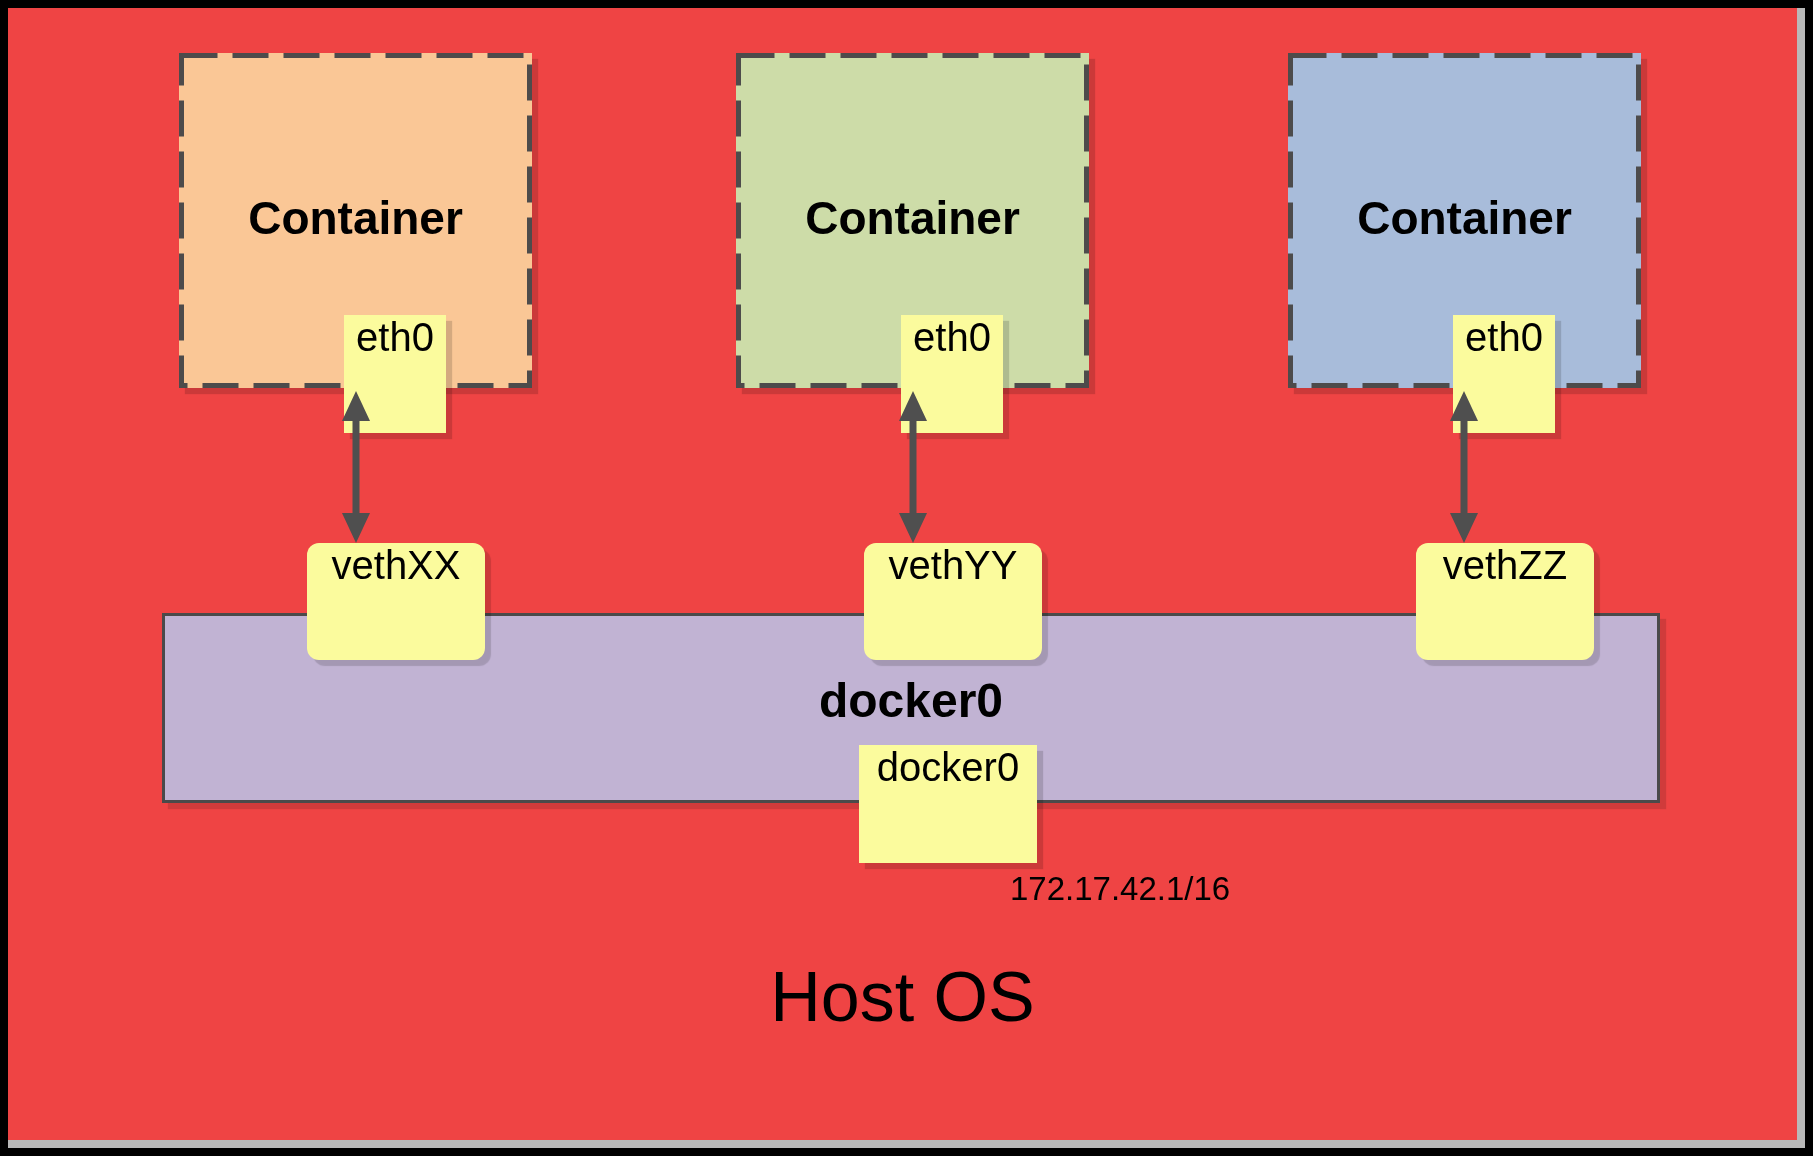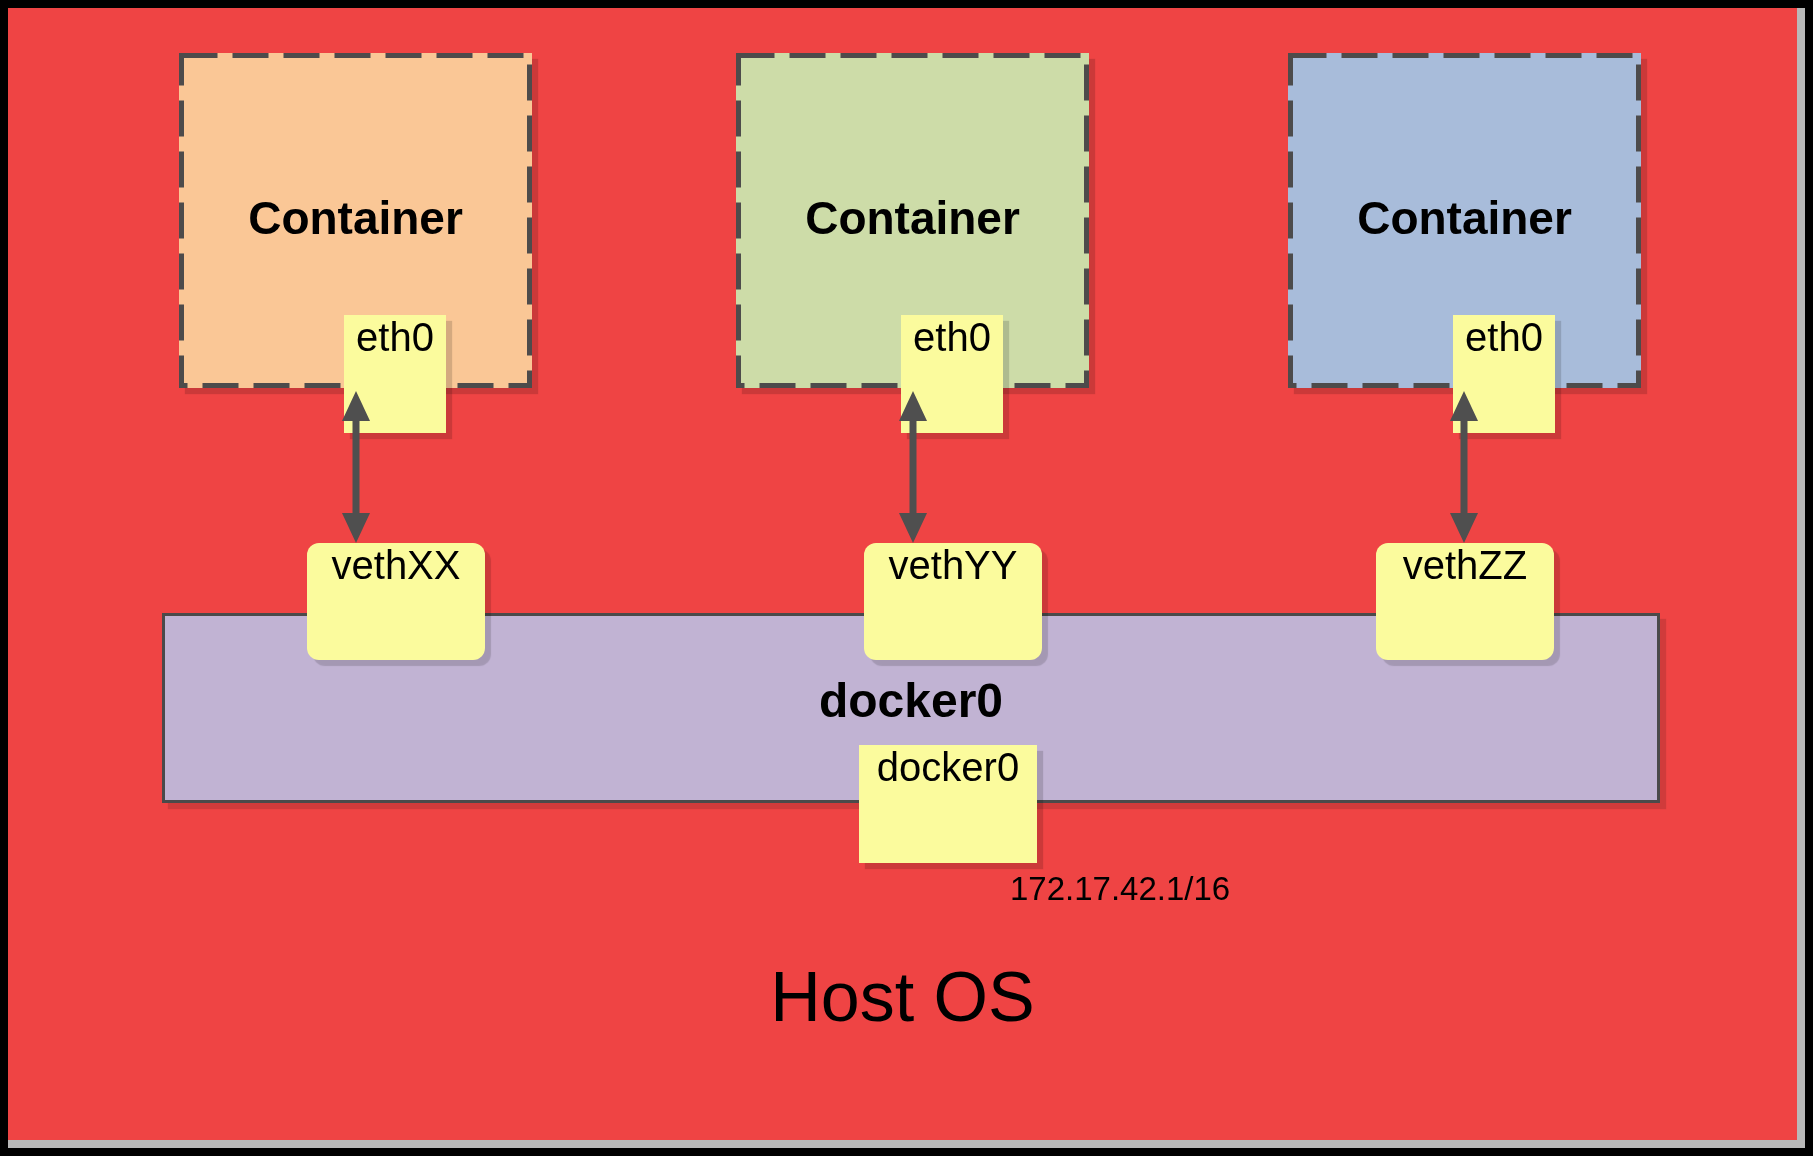--- a/index.html
+++ b/index.html
@@ -134,21 +134,21 @@
       <div class="abs bridge-bar" style="background-color: rgb(193, 179, 211);">
         <div class="bridge-title">docker0</div>
       </div>
 
       <div class="node veth-node abs" style="left:259px;">
         <span>vethXX</span>
       </div>
       <div class="node veth-node abs" style="left:816px;">
         <span>vethYY</span>
       </div>
-      <div class="node veth-node abs" style="left:1328px;">
+      <div class="node veth-node abs" style="left:1368px;">
         <span>vethZZ</span>
       </div>
 
       <div class="node bridge-node abs">
         <span>docker0</span>
       </div>
 
       <div class="abs ip-label">172.17.42.1/16</div>
 
       <div class="abs host-label">Host OS</div>

